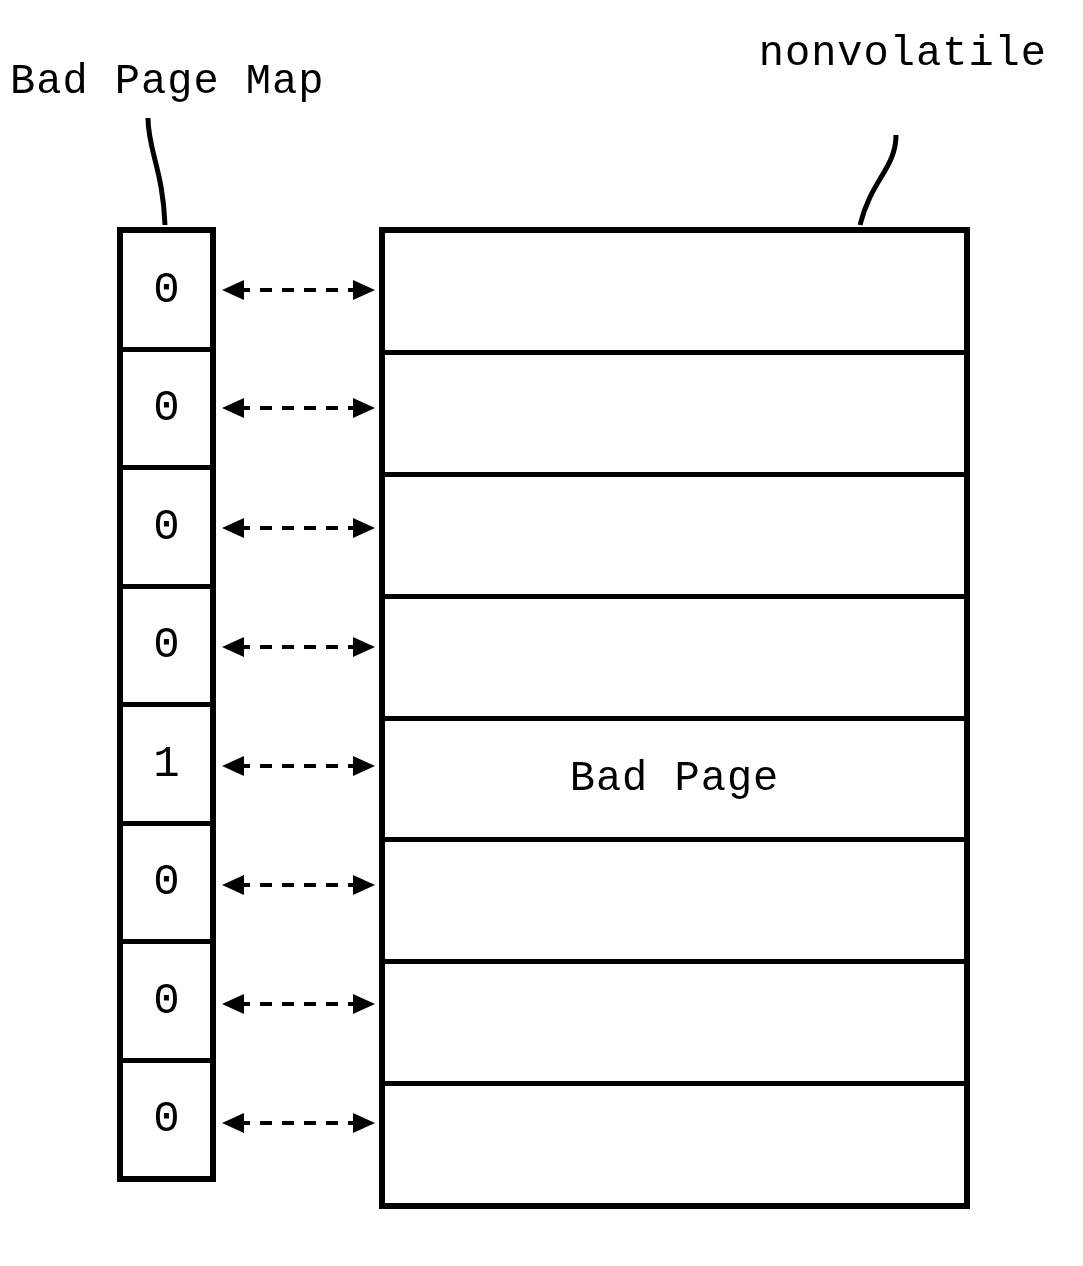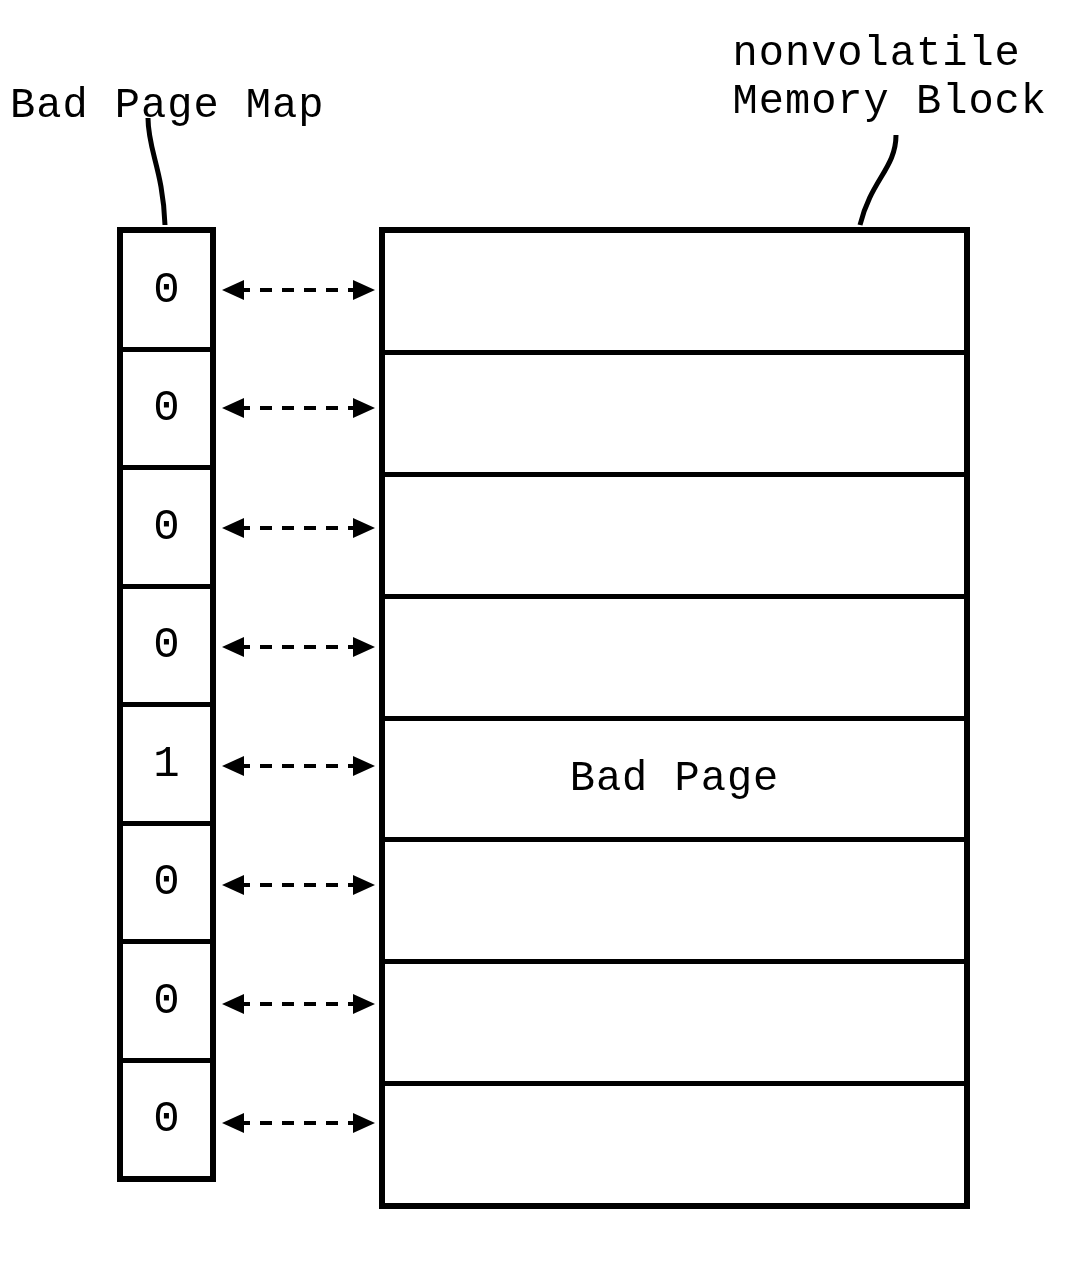--- a/index.html
+++ b/index.html
@@ -18,21 +18,20 @@
     top: 0; left: 0;
     width: 1083px; height: 1266px;
   }
   svg { position: absolute; top: 0; left: 0; }
   .label-top-left {
     position: absolute;
     left: 10px;
     top: 58px;
     font-size: 42px;
     letter-spacing: 1px;
-    margin-top: 24px;
   }
   .label-top-right {
     position: absolute;
     right: 36px;
     top: 30px;
     font-size: 42px;
     text-align: left;
     letter-spacing: 1px;
     line-height: 1.15;
   }
@@ -78,21 +77,20 @@
 </style>
 </head>
 <body>
 
 <div class="canvas">
 
   <div class="label-top-left">Bad Page Map</div>
 
   <div class="label-top-right">
     <div>nonvolatile</div>
-    <div>Memory Block</div>
   </div>
 
   <svg width="1083" height="1266">
 
     <path d="M 148 118 C 148 150, 163 170, 165 225" stroke="#000" stroke-width="5" fill="none"></path>
 
     <path d="M 896 135 C 896 168, 871 180, 860 225" stroke="#000" stroke-width="5" fill="none"></path>
 
     <g stroke="#000" stroke-width="4" stroke-dasharray="12 10" fill="none">
       <line x1="238" y1="290" x2="359" y2="290"></line>

